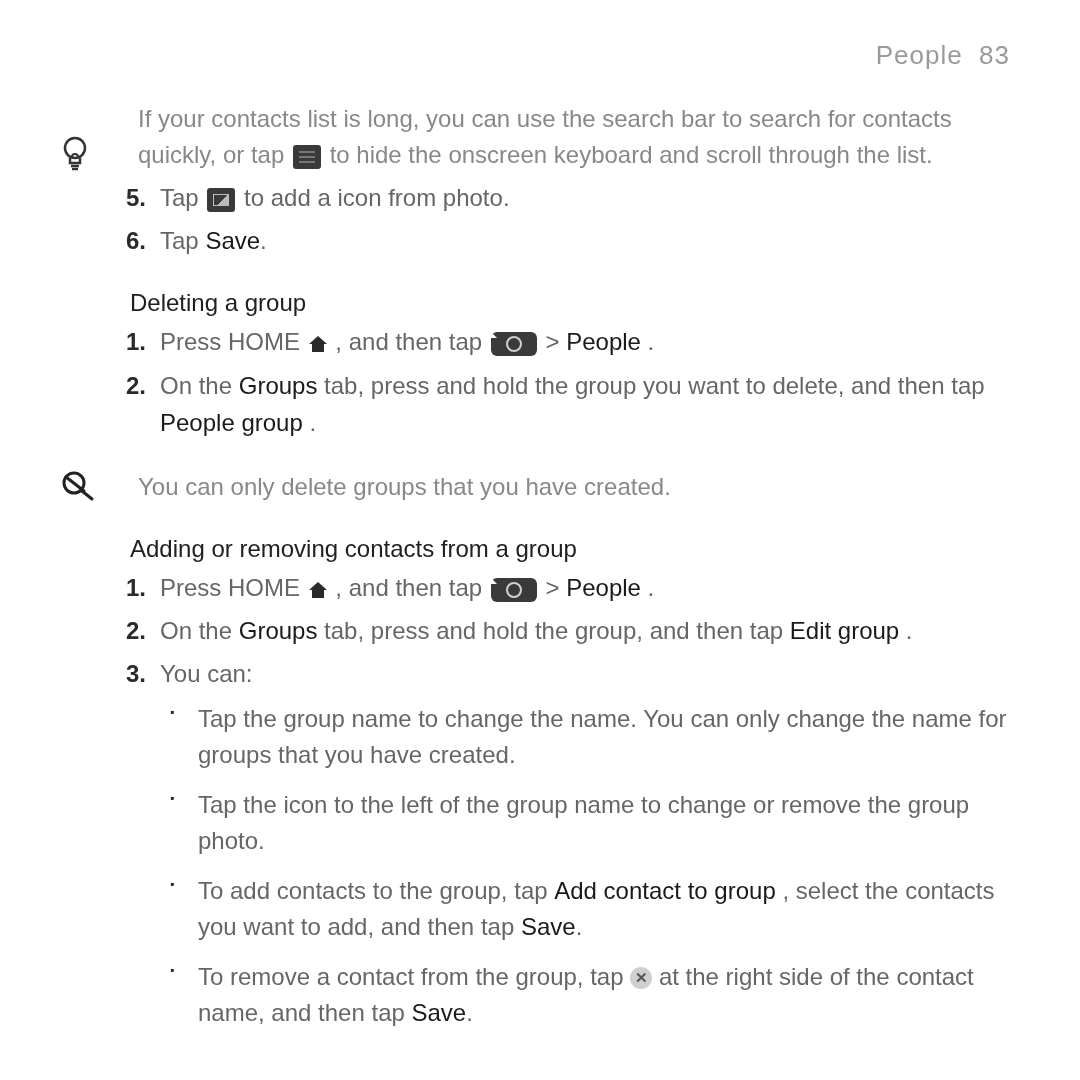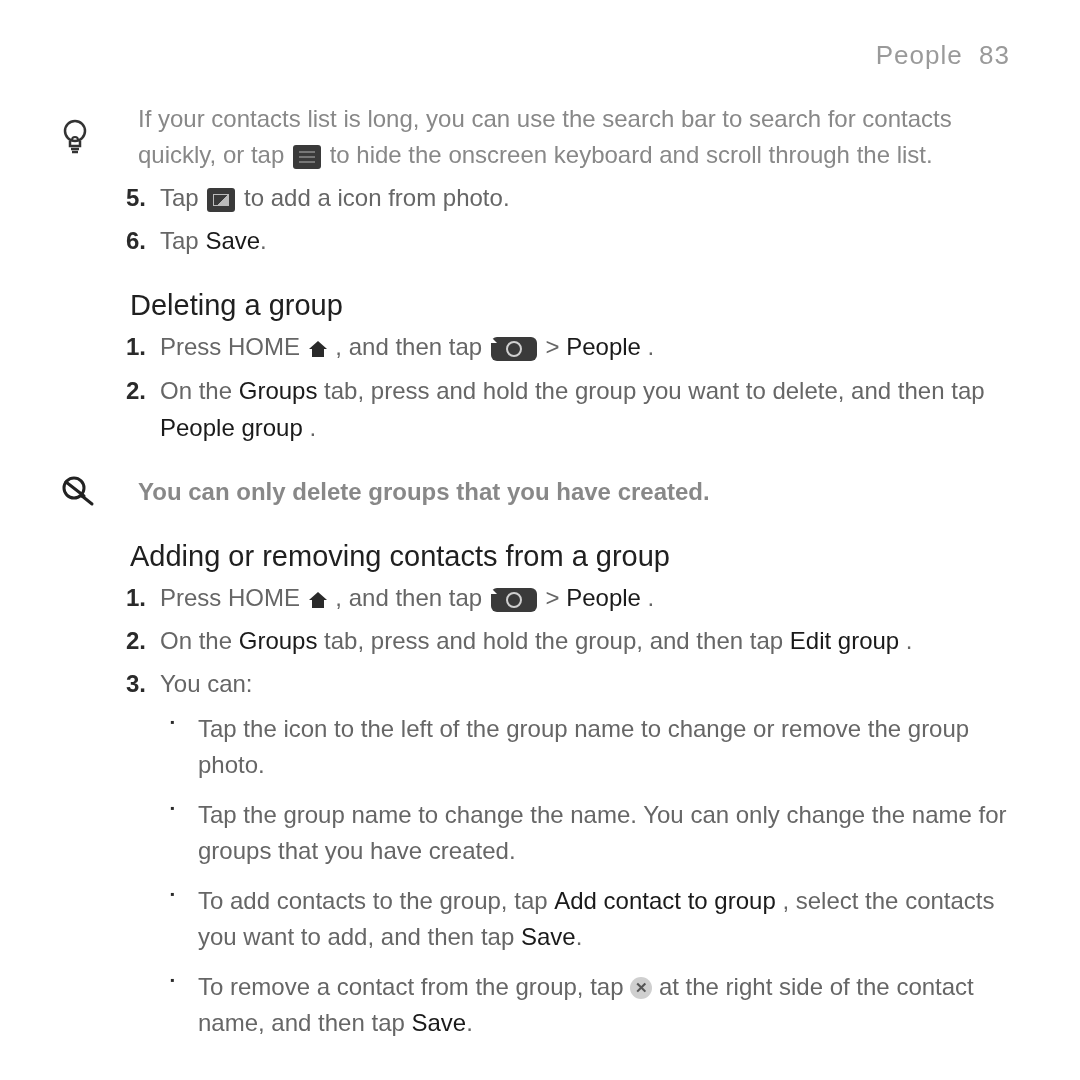--- a/index.html
+++ b/index.html
@@ -21,21 +21,21 @@
   .header {
     text-align: right;
     font-size: 26px;
     color: #9a9a9a;
     letter-spacing: 1px;
     margin-bottom: 30px;
     margin-right: 10px;
   }
   .tip-row, .note-row {
     display: flex;
-    align-items: center;
+    align-items: flex-end;
     margin-bottom: 6px;
   }
   .tip-icon-col {
     width: 78px;
     flex: 0 0 78px;
     text-align: left;
   }
   .tip-text, .note-text {
     flex: 1;
     font-size: 24px;
@@ -74,21 +74,21 @@
   }
   .ul > li::before {
     content: "▪";
     position: absolute;
     left: -28px;
     top: 2px;
     font-size: 12px;
     color: #2a2a2a;
   }
   h2.section {
-    font-size: 29px;
+    font-size: 24px;
     font-weight: 400;
     color: #202020;
     margin: 30px 0 6px 70px;
   }
   .strong {
     color: #1a1a1a;
     font-weight: 500;
   }
   .inline-icon {
     display: inline-block;
@@ -153,21 +153,21 @@
     display:inline-flex;
     width:22px;height:22px;
     border-radius:50%;
     background:#cfcfcf;
     align-items:center;justify-content:center;
     vertical-align: middle;
     color:#555;
     font-size:15px;
     font-weight:bold;
   }
-  .note-row { margin: 24px 0 0 0; font-weight: bold; }
+  .note-row { margin: 24px 0 0 0; }
 </style>
 </head>
 <body>
 
 <div class="page">
 
   <div class="header">
     <span>People</span>&nbsp;&nbsp;<span>83</span>
   </div>
 
@@ -270,22 +270,22 @@
       <span>On the </span>
       <span class="strong">Groups</span>
       <span>  tab, press and hold the group, and then tap </span>
       <span class="strong">Edit group</span>
       <span> .</span>
     </li>
     <li>
       <span class="num">3.</span>
       <span>You can:</span>
       <ul class="ul">
+        <li>Tap the group name to change the name. You can only change the name for groups that you have created.</li>
         <li>Tap the icon to the left of the group name to change or remove the group photo.</li>
-        <li>Tap the group name to change the name. You can only change the name for groups that you have created.</li>
         <li>
           <span>To add contacts to the group, tap </span>
           <span class="strong">Add contact to group</span>
           <span>     , select the contacts you want to add, and then tap </span>
           <span class="strong">Save</span><span>.</span>
         </li>
         <li>
           <span>To remove a contact from the group, tap </span>
           <span class="x-circle">✕</span>
           <span> at the right side of the contact name, and then tap </span>

